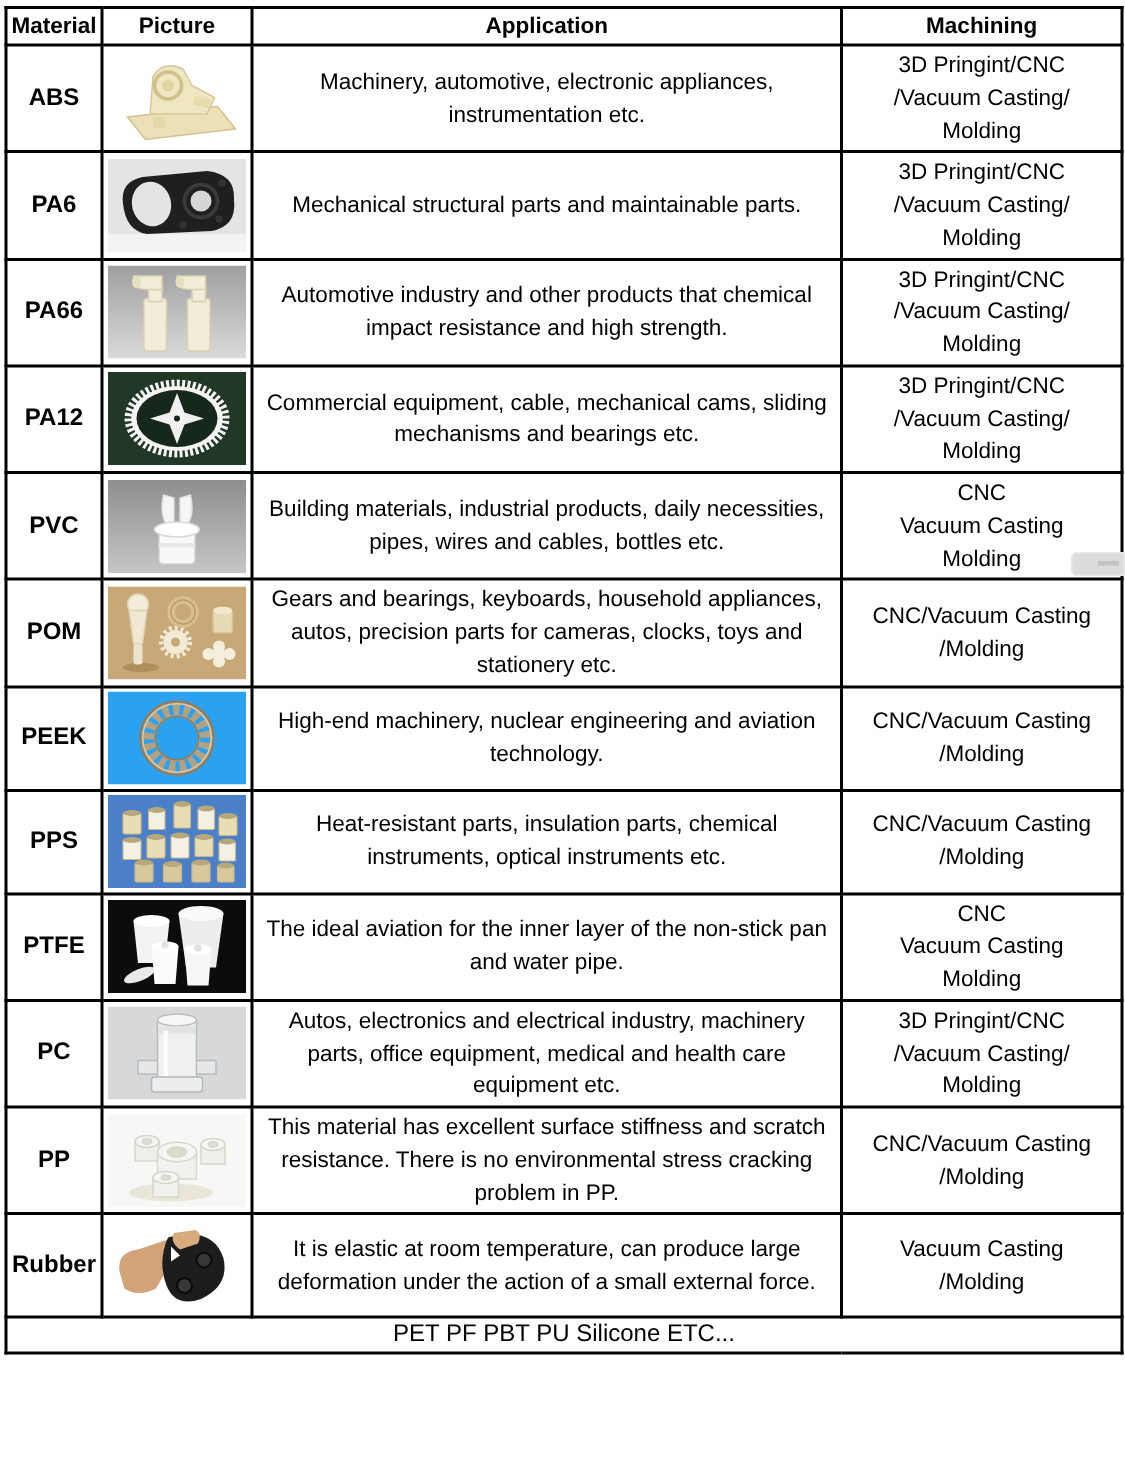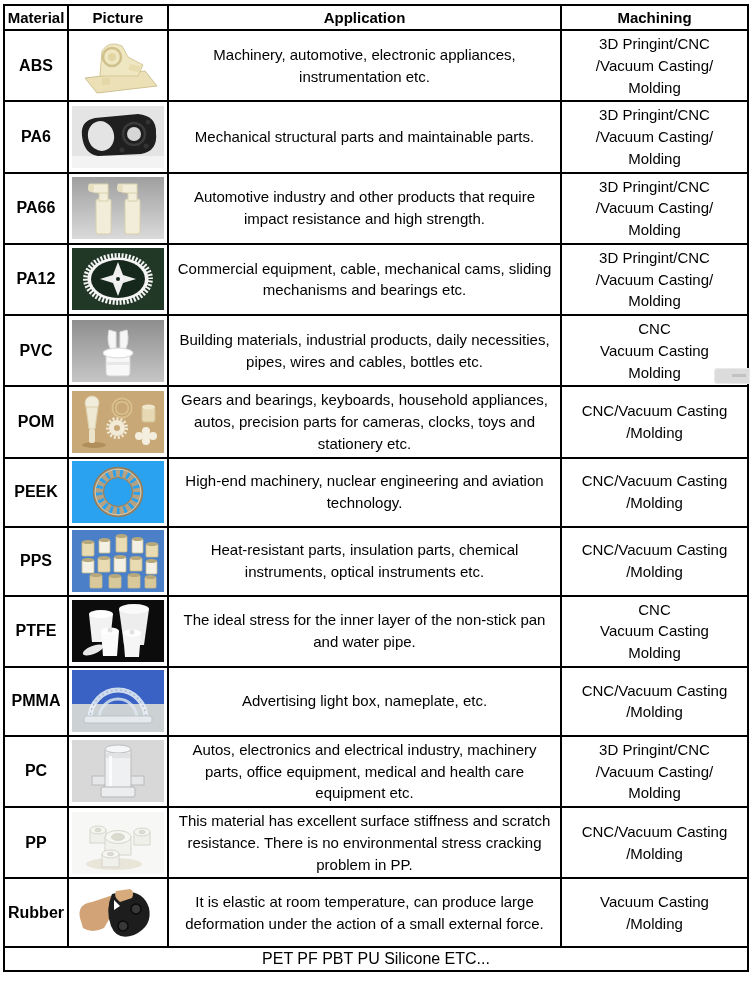--- a/index.html
+++ b/index.html
@@ -149,21 +149,21 @@
                   <rect x="27" y="12" width="9" height="12"></rect>
                   <path d="M17,7 L36,7 L36,16 L26,16 Q17,16 17,10 Z"></path>
                   <rect x="53" y="22" width="15" height="35" rx="2"></rect>
                   <rect x="56" y="12" width="9" height="12"></rect>
                   <path d="M46,7 L65,7 L65,16 L55,16 Q46,16 46,10 Z"></path>
                 </g>
                 <ellipse cx="19" cy="11" rx="3" ry="4" fill="#e6dfc0"></ellipse>
                 <ellipse cx="48" cy="11" rx="3" ry="4" fill="#e6dfc0"></ellipse>
               </svg></span>
     </td>
-    <td class="application-cell">Automotive industry and other products that require impact resistance and high strength.</td>
+    <td class="application-cell">Automotive industry and other products that chemical impact resistance and high strength.</td>
     <td class="machining-cell">3D Pringint/CNC
 /Vacuum Casting/ Molding</td>
   </tr>
 
   <tr>
     <td class="material-cell">PA12</td>
     <td class="picture-cell">
       <span class="photo" title="white impeller wheel on dark green background"><svg width="92" height="62" viewBox="0 0 92 62" xmlns="http://www.w3.org/2000/svg">
                 <rect width="92" height="62" fill="#223827"></rect>
                 <ellipse cx="46" cy="31" rx="35" ry="26" fill="#f4f4f4"></ellipse>
@@ -312,42 +312,26 @@
                 <ellipse cx="62" cy="9" rx="15" ry="5" fill="#fafafa"></ellipse>
                 <ellipse cx="21" cy="50" rx="11" ry="4" fill="#e9e9e9" transform="rotate(-22 21 50)"></ellipse>
                 <path d="M29,31 L47,31 L45,56 L31,56 Z" fill="#fbfbfb"></path>
                 <ellipse cx="38" cy="31" rx="9" ry="3.5" fill="#ffffff"></ellipse>
                 <circle cx="38" cy="30" r="2.5" fill="#e2e2e2"></circle>
                 <path d="M51,33 L69,33 L67,57 L53,57 Z" fill="#f6f6f6"></path>
                 <ellipse cx="60" cy="33" rx="9" ry="3.5" fill="#ffffff"></ellipse>
                 <circle cx="60" cy="32" r="2.5" fill="#e2e2e2"></circle>
               </svg></span>
     </td>
-    <td class="application-cell">The ideal stress for the inner layer of the non-stick pan and water pipe.</td>
+    <td class="application-cell">The ideal aviation for the inner layer of the non-stick pan and water pipe.</td>
     <td class="machining-cell">CNC
 Vacuum Casting
 Molding</td>
   </tr>
 
-  <tr>
-    <td class="material-cell">PMMA</td>
-    <td class="picture-cell">
-      <span class="photo" title="clear acrylic arc piece on blue background"><svg width="92" height="62" viewBox="0 0 92 62" xmlns="http://www.w3.org/2000/svg">
-                <rect width="92" height="34" fill="#3a62c4"></rect>
-                <rect y="34" width="92" height="28" fill="#ccd1d4"></rect>
-                <path d="M18,49 A28,29 0 0 1 74,49" stroke="#e9f0f6" stroke-width="5" fill="none" opacity="0.85"></path>
-                <path d="M18,49 A28,29 0 0 1 74,49" stroke="#9fb2c4" stroke-width="1.3" fill="none" stroke-dasharray="1.5 3.2"></path>
-                <path d="M27,49 A19,20 0 0 1 65,49" stroke="#dde8ef" stroke-width="3" fill="none" opacity="0.8"></path>
-                <rect x="12" y="46" width="68" height="7" rx="2" fill="#e8ecef" opacity="0.92" stroke="#b9c2c8"></rect>
-              </svg></span>
-    </td>
-    <td class="application-cell">Advertising light box, nameplate, etc.</td>
-    <td class="machining-cell">CNC/Vacuum Casting
-/Molding</td>
-  </tr>
 
   <tr>
     <td class="material-cell">PC</td>
     <td class="picture-cell">
       <span class="photo" title="clear polycarbonate vessel on light gray background"><svg width="92" height="62" viewBox="0 0 92 62" xmlns="http://www.w3.org/2000/svg">
                 <rect width="92" height="62" fill="#d8d8d8"></rect>
                 <rect x="20" y="36" width="14" height="9" fill="#e6e7e9" stroke="#b9babc"></rect>
                 <rect x="58" y="36" width="14" height="9" fill="#e6e7e9" stroke="#b9babc"></rect>
                 <rect x="33" y="8" width="26" height="42" rx="3" fill="#eef0f1" stroke="#b9babc"></rect>
                 <ellipse cx="46" cy="9" rx="13" ry="4" fill="#f5f6f7" stroke="#bcbdbf"></ellipse>

